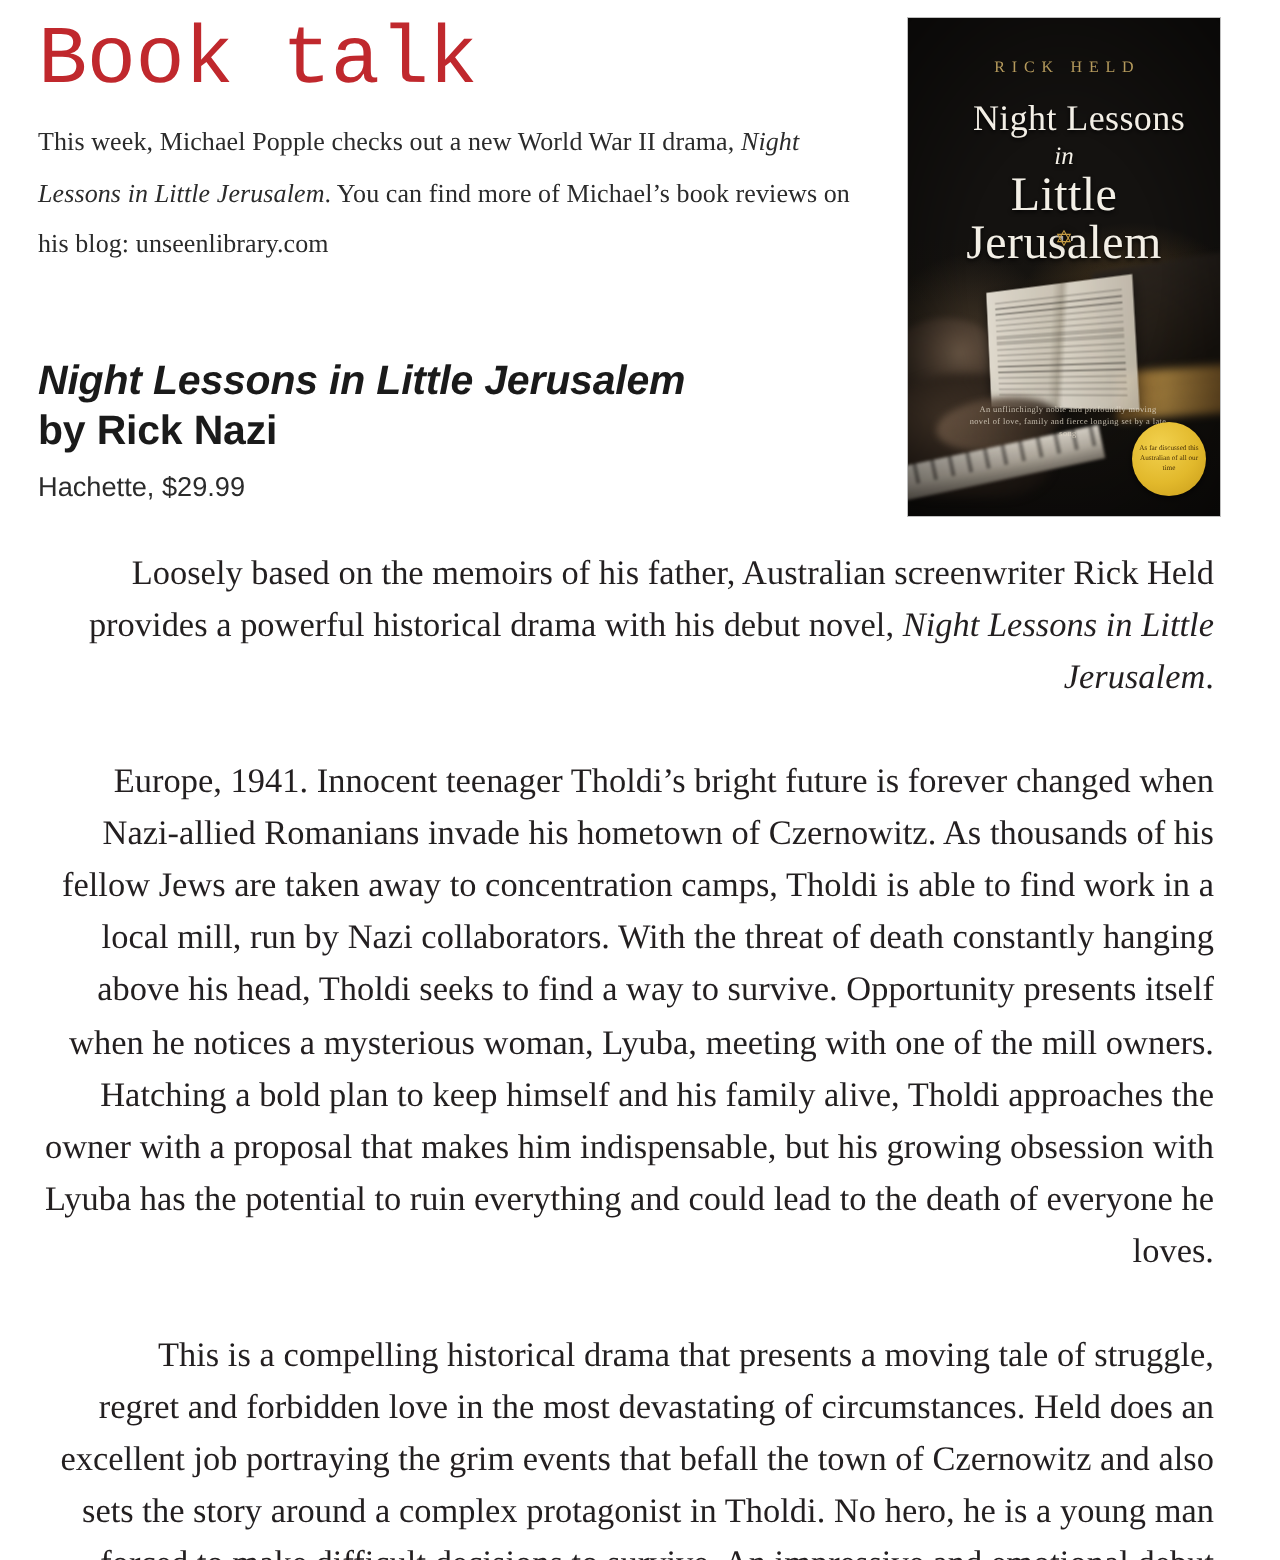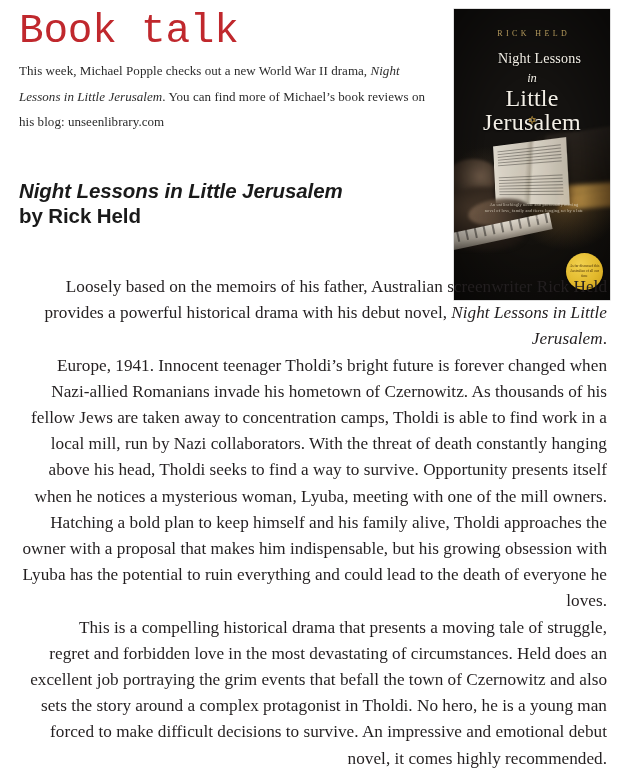--- a/index.html
+++ b/index.html
@@ -86,21 +86,21 @@
     color: #2b2b2b;
     margin: 6px 0 0 0;
   }
 
   
   .cover {
     position: absolute;
     left: 454px;
     top: 9px;
     width: 156px;
-    height: 291px;
+    height: 249px;
     background: #151310;
     overflow: hidden;
     box-shadow: 0 0 0 0.5px rgba(0,0,0,0.25);
   }
   .cover-photo {
     position: absolute;
     inset: 0;
     background:
       radial-gradient(ellipse 55% 30% at 72% 62%, rgba(150,110,55,0.55) 0%, rgba(60,42,20,0.0) 70%),
       radial-gradient(ellipse 40% 26% at 20% 66%, rgba(120,95,70,0.45) 0%, rgba(30,24,18,0) 72%),
@@ -233,21 +233,21 @@
   .cover-title {
     position: absolute;
     left: 0; right: 0;
     top: 38px;
     font-family: "Liberation Serif", "DejaVu Serif", serif;
     color: #f3efe6;
     text-shadow: 0 1px 2px rgba(0,0,0,0.85);
   }
   .cover-title .l1 {
     display: block;
-    font-size: 14px;
+    font-size: 18px;
     line-height: 24px;
     letter-spacing: 0.2px;
     padding-left: 15px;
   }
   .cover-title .l2 {
     display: block;
     font-style: italic;
     font-size: 12.5px;
     line-height: 15px;
   }
@@ -311,21 +311,21 @@
   }
   .review p {
     font-family: "Liberation Serif", "DejaVu Serif", serif;
     font-size: 17.2px;
     line-height: 26.2px;
     color: #231f20;
     margin: 0;
     text-align: right;
     letter-spacing: 0.02px;
   }
-  .review p.indent { text-indent: 26px; }
+  .review p.indent { text-indent: 26px; margin-top: 25px; }
   .review p em { font-style: italic; }
 </style>
 </head>
 <body>
 
 <div class="page">
 
   <div class="masthead">
     <h1 class="kicker">Book talk</h1>
     <p class="standfirst"><span>This week, Michael Popple checks out a new World War II drama, </span><em>Night Lessons in Little Jerusalem</em><span>. You can find more of Michael’s book reviews on his blog: unseenlibrary.com</span></p>
@@ -352,21 +352,22 @@
       <div class="cover-star">✡</div>
       <div class="cover-blurb">An unflinchingly noble and profoundly moving novel of love, family and fierce longing set by a late song</div>
       <div class="cover-sticker">
         <span>As far discussed this Australian of all our time</span>
       </div>
     </div>
   </div>
 
   <div class="bookhead">
     <div class="book-title">Night Lessons in Little Jerusalem</div>
-    <div class="book-author">by Rick Held</div>
+    <div class="book-author">by Rick Nazi</div>
+    <div class="book-meta">Hachette, $29.99</div>
   </div>
 
   <div class="review">
       <p><span>Loosely based on the memoirs of his father, Australian screenwriter Rick Held provides a powerful historical drama with his debut novel, </span><em>Night Lessons in Little Jerusalem</em><span>.</span></p>
       <p class="indent"><span>Europe, 1941. Innocent teenager Tholdi’s bright future is forever changed when Nazi-allied Romanians invade his hometown of Czernowitz. As thousands of his fellow Jews are taken away to concentration camps, Tholdi is able to find work in a local mill, run by Nazi collaborators. With the threat of death constantly hanging above his head, Tholdi seeks to find a way to survive. Opportunity presents itself when he notices a mysterious woman, Lyuba, meeting with one of the mill owners. Hatching a bold plan to keep himself and his family alive, Tholdi approaches the owner with a proposal that makes him indispensable, but his growing obsession with Lyuba has the potential to ruin everything and could lead to the death of everyone he loves.</span></p>
       <p class="indent"><span>This is a compelling historical drama that presents a moving tale of struggle, regret and forbidden love in the most devastating of circumstances. Held does an excellent job portraying the grim events that befall the town of Czernowitz and also sets the story around a complex protagonist in Tholdi. No hero, he is a young man forced to make difficult decisions to survive. An impressive and emotional debut novel, it comes highly recommended.</span></p>
     </div>
 
 </div>
 

